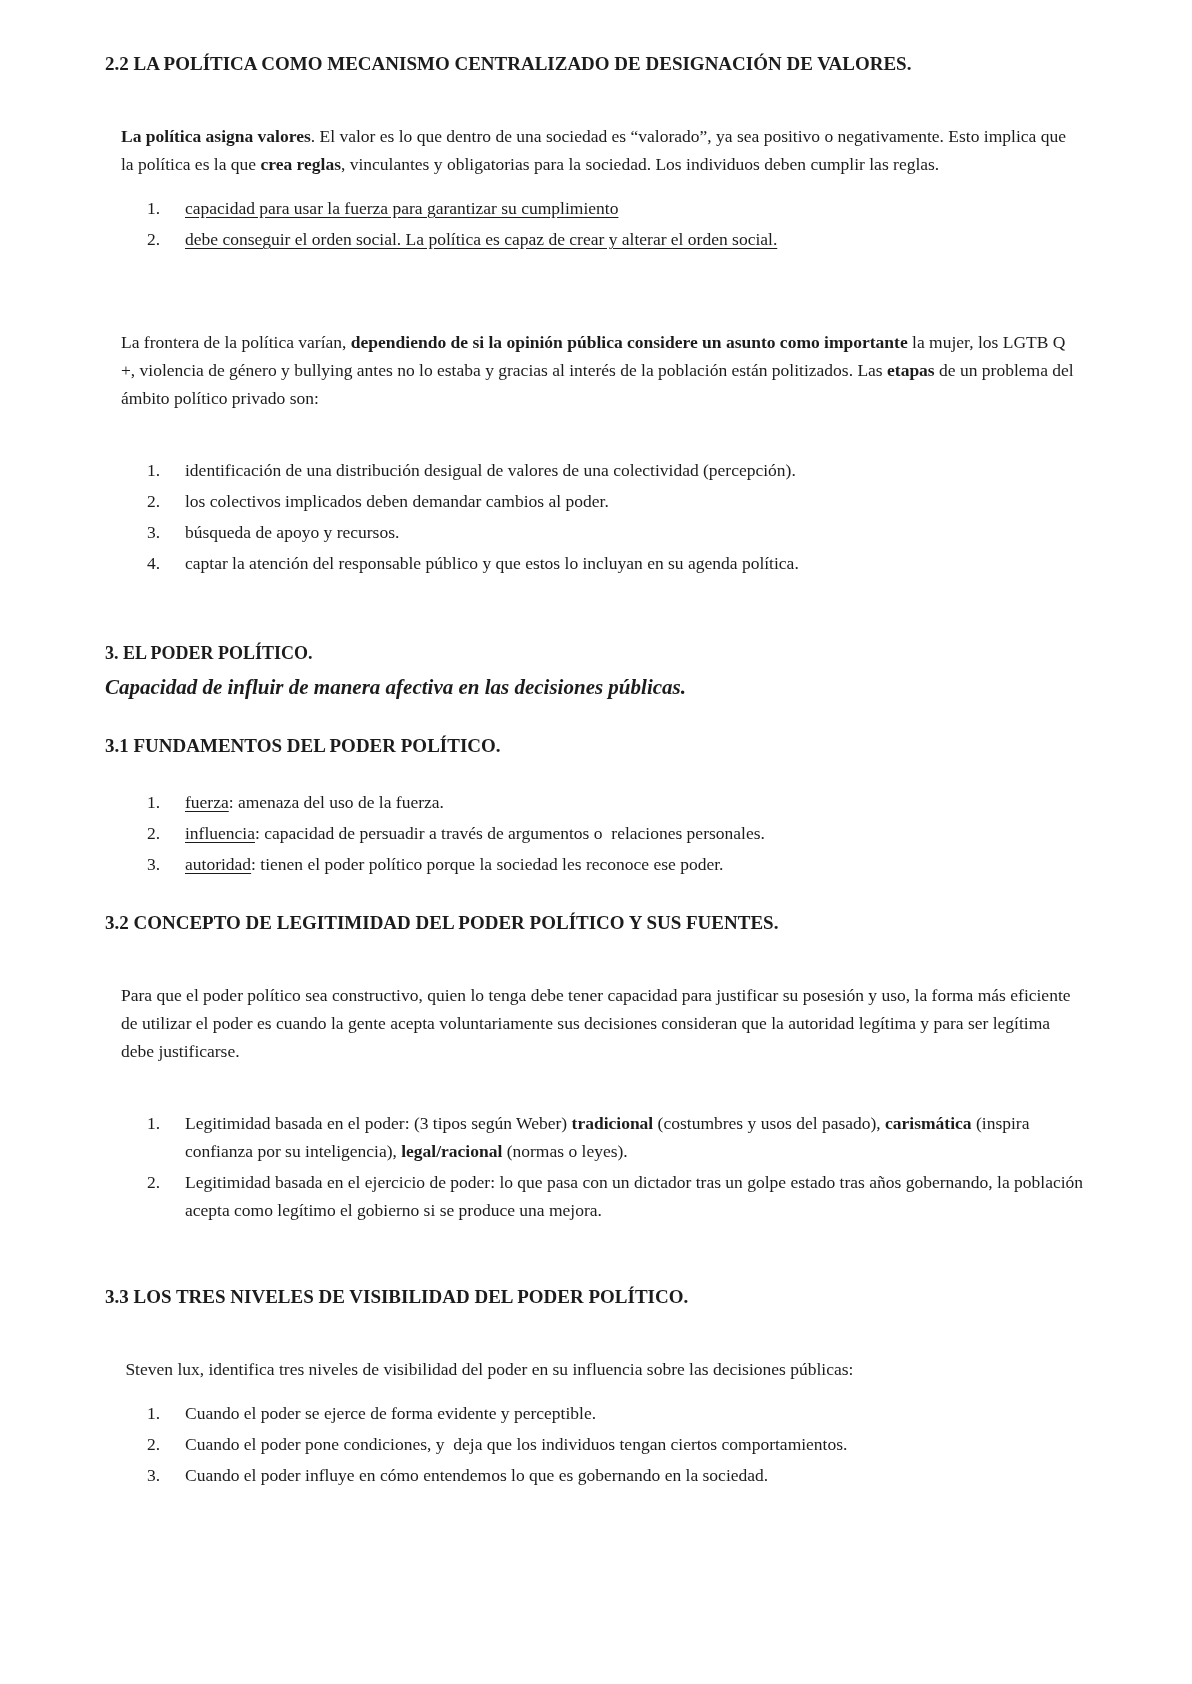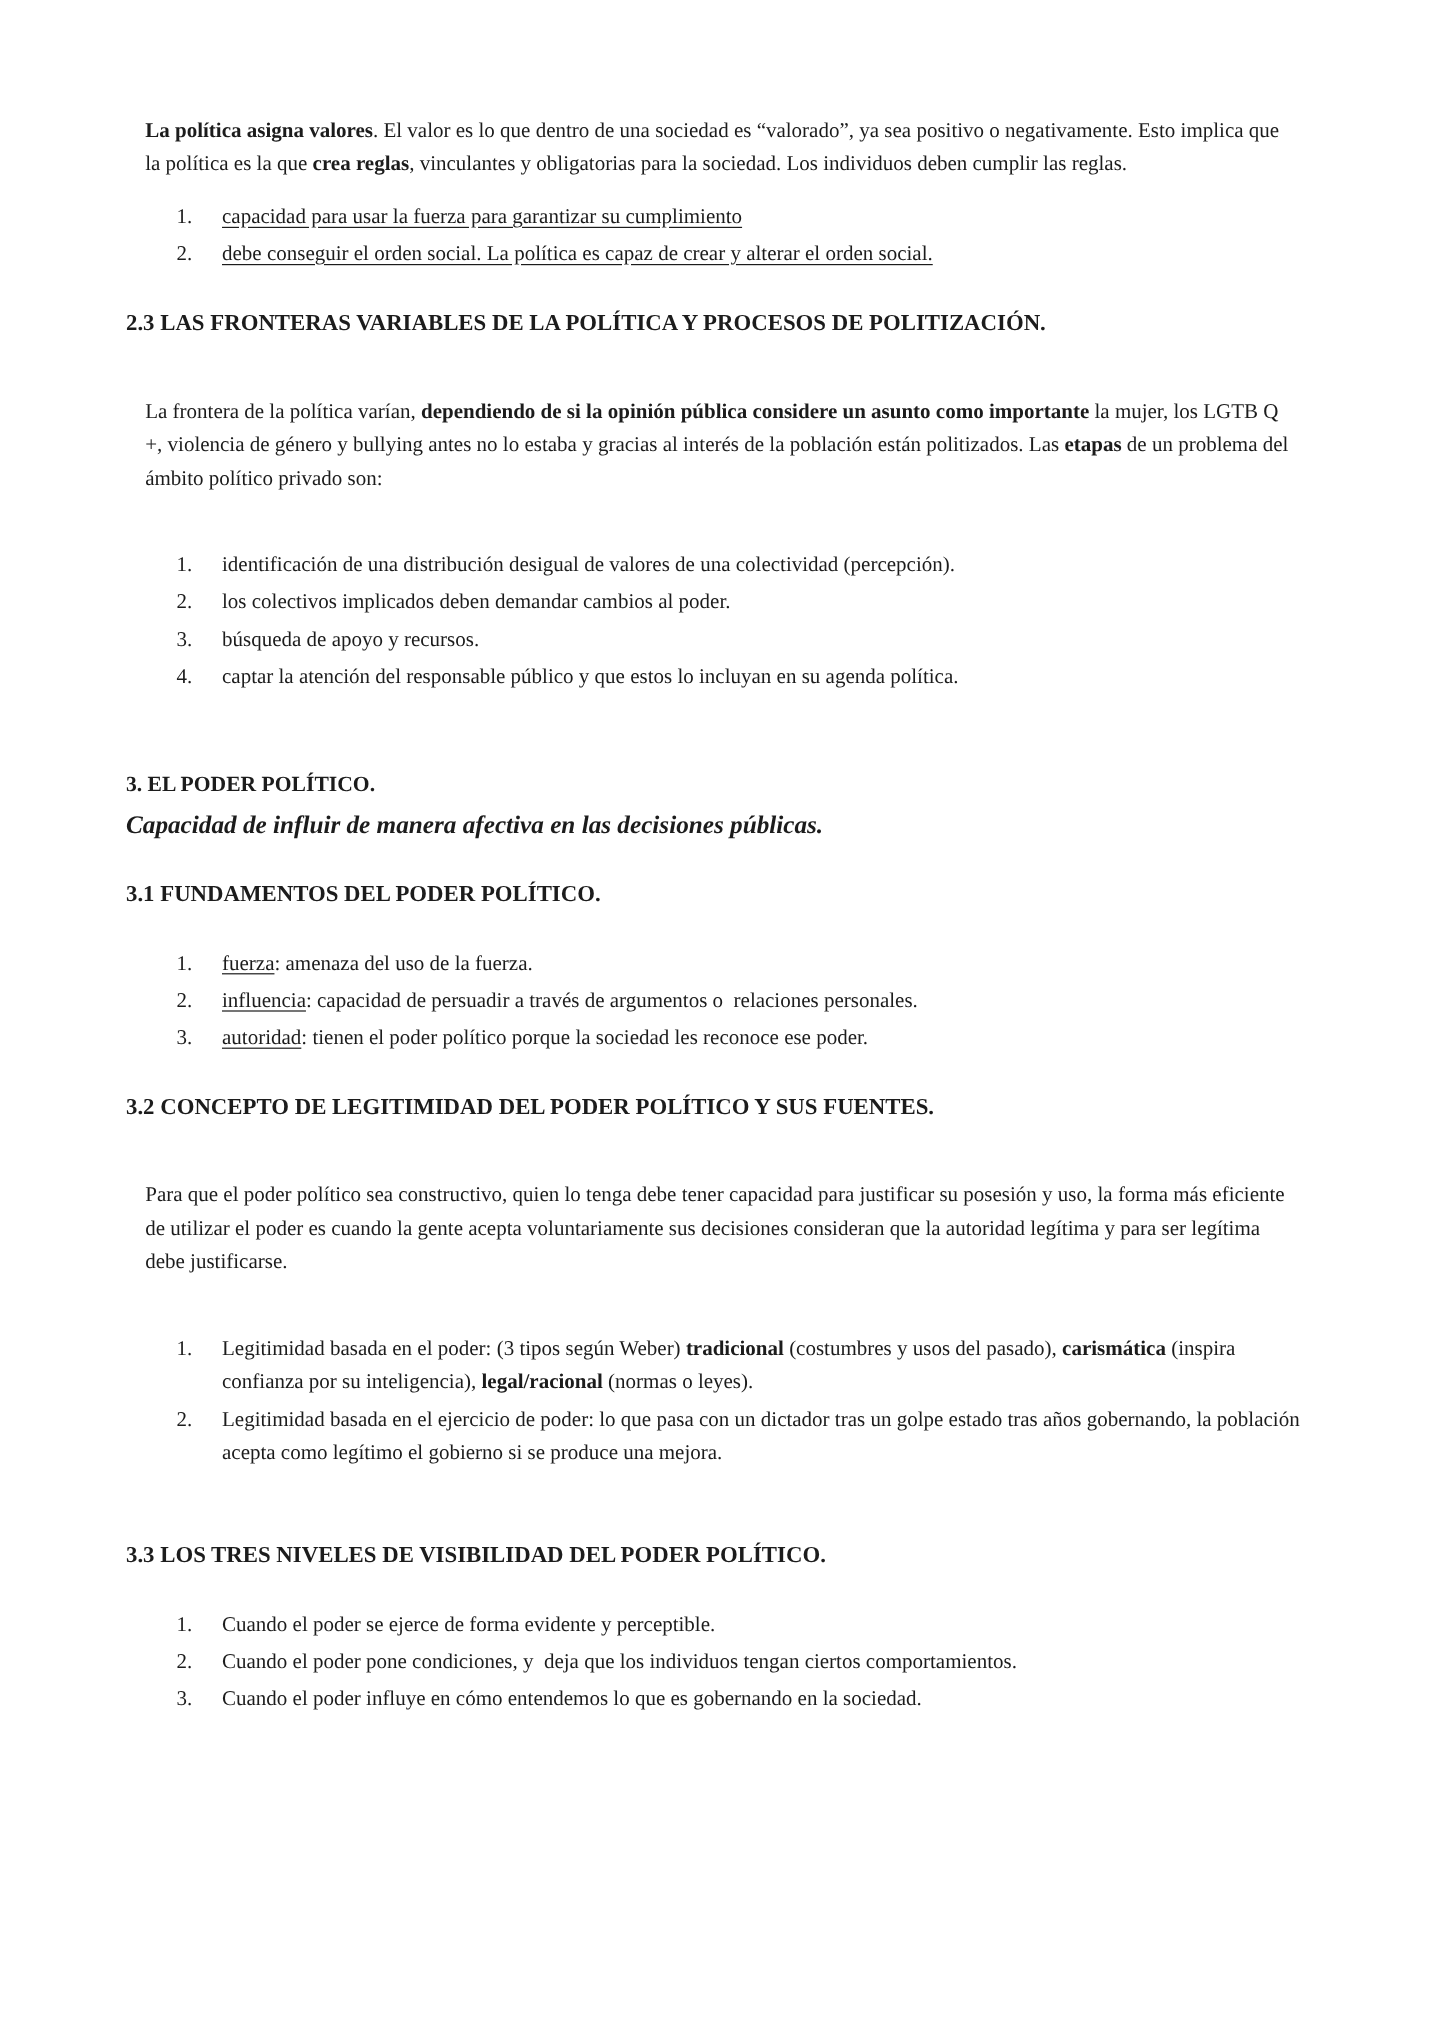--- a/index.html
+++ b/index.html
@@ -66,28 +66,28 @@
     white-space: nowrap;
   }
   .run-b { font-weight: 700; }
   .run-u { text-decoration: underline; text-underline-offset: 3px; }
 </style>
 </head>
 <body>
 
 <main class="page">
   <article>
+      <h2 class="doc-h2">2.2 LA POLÍTICA COMO MECANISMO CENTRALIZADO DE DESIGNACIÓN DE VALORES.</h2>
       <div class="doc-spacer"></div>
       <p class="doc-p"><span class="run-b">La política asigna valores</span><span>. El valor es lo que dentro de una sociedad es “valorado”, ya sea positivo o negativamente. Esto implica que la política es la que </span><span class="run-b">crea reglas</span><span>, vinculantes y obligatorias para la sociedad. Los individuos deben cumplir las reglas.</span></p>
       <ol class="doc-list">
         <li><span class="run-u">capacidad para usar la fuerza para garantizar su cumplimiento</span></li>
         <li><span class="run-u">debe conseguir el orden social. La política es capaz de crear y alterar el orden social.</span></li>
       </ol>
       <div class="doc-spacer"></div>
-      <h2 class="doc-h2">2.3 LAS FRONTERAS VARIABLES DE LA POLÍTICA Y PROCESOS DE POLITIZACIÓN.</h2>
       <div class="doc-spacer"></div>
       <p class="doc-p"><span>La frontera de la política varían, </span><span class="run-b">dependiendo de si la opinión pública considere un asunto como importante</span><span> la mujer, los LGTB Q +, violencia de género y bullying antes no lo estaba y gracias al interés de la población están politizados. Las </span><span class="run-b">etapas</span><span> de un problema del ámbito político privado son:</span></p>
       <div class="doc-spacer"></div>
       <ol class="doc-list">
         <li><span>identificación de una distribución desigual de valores de una colectividad (percepción).</span></li>
         <li><span>los colectivos implicados deben demandar cambios al poder.</span></li>
         <li><span>búsqueda de apoyo y recursos.</span></li>
         <li><span>captar la atención del responsable público y que estos lo incluyan en su agenda política.</span></li>
       </ol>
       <div class="doc-spacer"></div>
@@ -108,19 +108,20 @@
       <p class="doc-p"><span>Para que el poder político sea constructivo, quien lo tenga debe tener capacidad para justificar su posesión y uso, la forma más eficiente de utilizar el poder es cuando la gente acepta voluntariamente sus decisiones consideran que la autoridad legítima y para ser legítima debe justificarse.</span></p>
       <div class="doc-spacer"></div>
       <ol class="doc-list">
         <li><span>Legitimidad basada en el poder: (3 tipos según Weber) </span><span class="run-b">tradicional</span><span> (costumbres y usos del pasado), </span><span class="run-b">carismática</span><span> (inspira confianza por su inteligencia), </span><span class="run-b">legal/racional</span><span> (normas o leyes).</span></li>
         <li><span>Legitimidad basada en el ejercicio de poder: lo que pasa con un dictador tras un golpe estado tras años gobernando, la población acepta como legítimo el gobierno si se produce una mejora.</span></li>
       </ol>
       <div class="doc-spacer"></div>
       <div class="doc-spacer"></div>
       <h2 class="doc-h2">3.3 LOS TRES NIVELES DE VISIBILIDAD DEL PODER POLÍTICO.</h2>
       <div class="doc-spacer"></div>
+      <p class="doc-p"><span> Steven lux, identifica tres niveles de visibilidad del poder en su influencia sobre las decisiones públicas:</span></p>
       <ol class="doc-list">
         <li><span>Cuando el poder se ejerce de forma evidente y perceptible.</span></li>
         <li><span>Cuando el poder pone condiciones, y  deja que los individuos tengan ciertos comportamientos.</span></li>
         <li><span>Cuando el poder influye en cómo entendemos lo que es gobernando en la sociedad.</span></li>
       </ol>
     </article>
 </main>
 
 </body></html>

